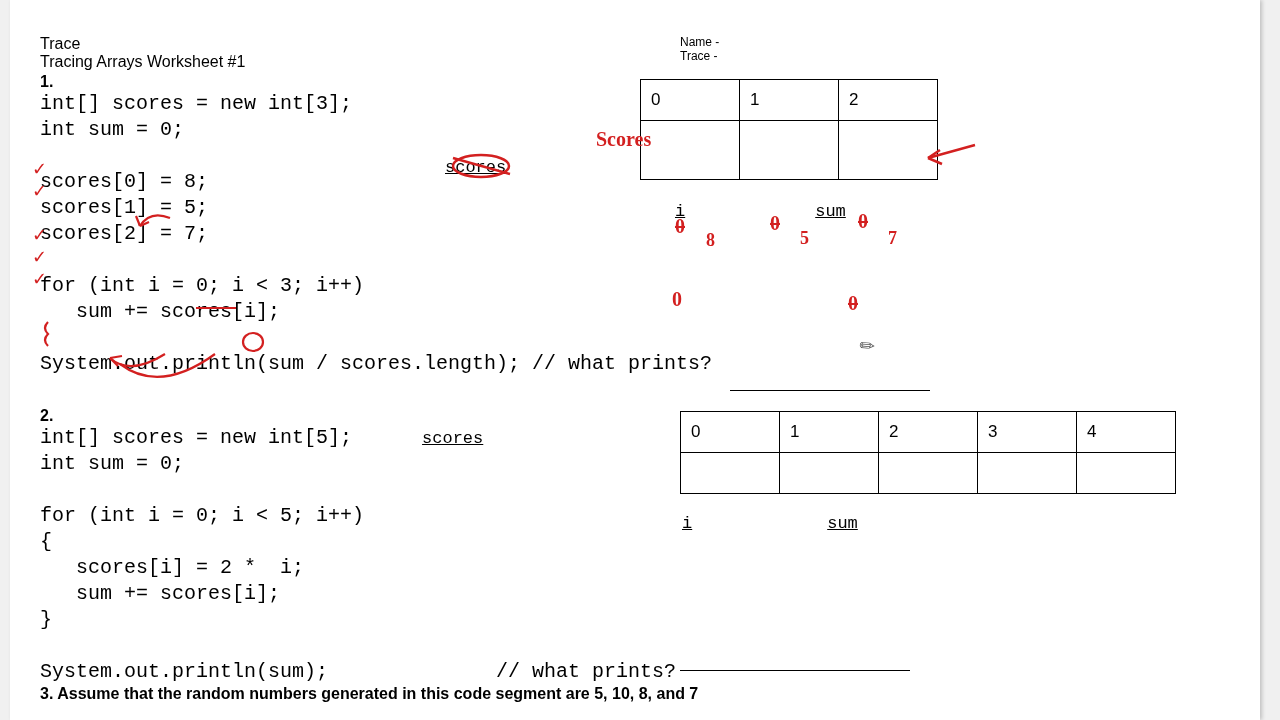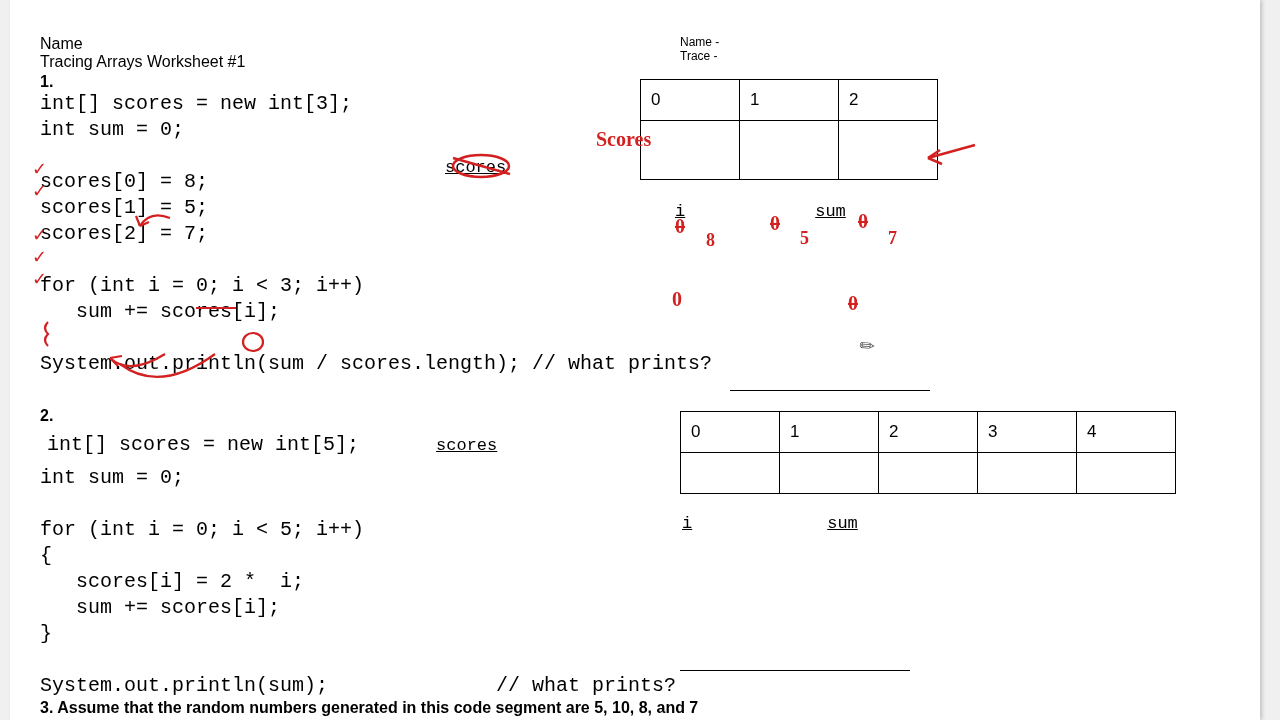--- a/index.html
+++ b/index.html
@@ -81,21 +81,21 @@
     color:#555;
   }
 </style>
 </head>
 <body>
 
 <div class="page">
 
   <div class="header-row">
     <div class="header-left">
-      <div>Name</div>
+      <div>Trace</div>
       <div>Tracing Arrays Worksheet #1</div>
     </div>
     <div class="header-right">
       <div>Name -</div>
       <div>Trace -</div>
     </div>
   </div>
 
 
   <div style="display:flex;">
@@ -138,21 +138,21 @@
     </div>
   </div>
 
   <span class="scores-label" style="position:absolute; left:435px; top:158px;">scores</span>
   <span class="blankline" style="position:absolute; left:720px; top:390px;"></span>
 
   <div style="margin-top:28px; display:flex;">
     <div style="width:640px;">
       <div class="qnum">2.</div>
       <div class="flexline">
-        <pre class="code" style="margin:7px;">int[] scores = new int[5];</pre>
+        <pre class="code" style="margin:0;">int[] scores = new int[5];</pre>
         <span class="scores-label" style="margin-left:70px;">scores</span>
       </div>
       <pre class="code" style="margin:0;">int sum = 0;
 
 for (int i = 0; i &lt; 5; i++)
 {
    scores[i] = 2 *  i;
    sum += scores[i];
 }
 

